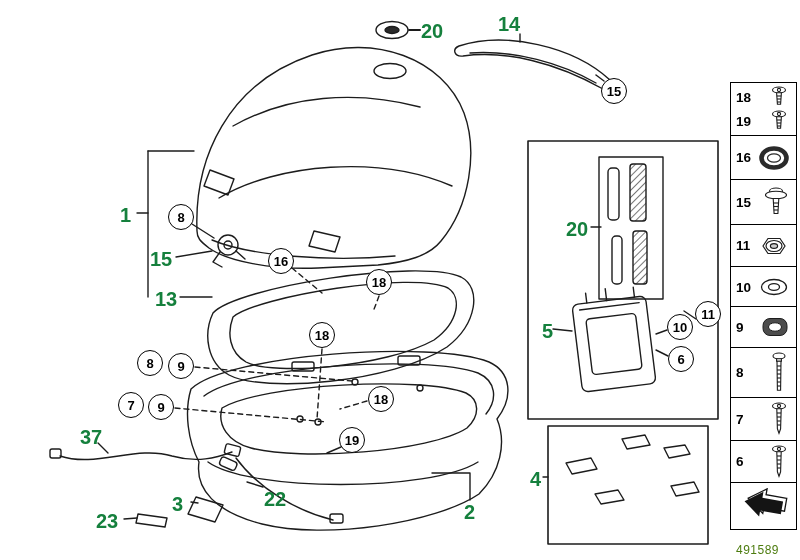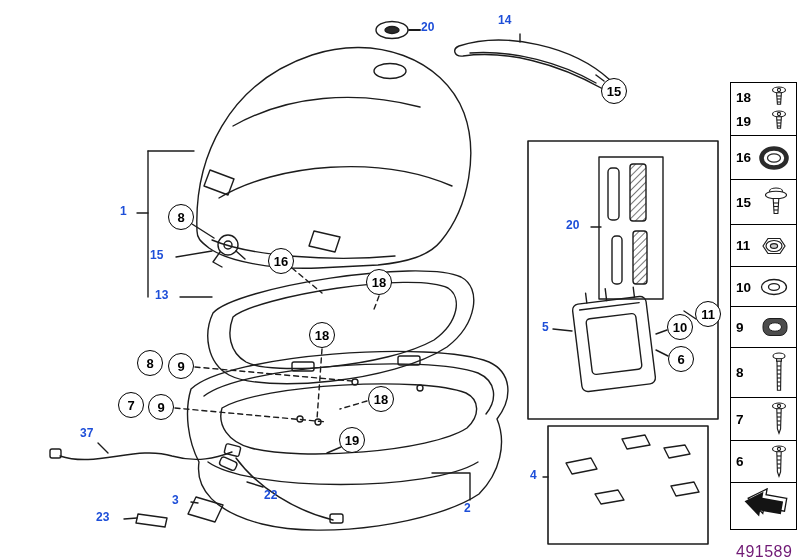--- a/index.html
+++ b/index.html
@@ -1,34 +1,34 @@
 <!DOCTYPE html>
 <html><head>
 <meta charset="utf-8">
 <style>
   * { margin:0; padding:0; box-sizing:border-box; }
   html,body { width:800px; height:560px; background:#ffffff; font-family:"Liberation Sans", sans-serif; }
   .stage { position:relative; width:800px; height:560px; overflow:hidden; background:#fff; }
   .art { position:absolute; left:0; top:0; }
-  .callout { position:absolute; font-weight:bold; font-size:12px; color:#1d4ed8; line-height:1; }
+  .callout { position:absolute; font-weight:bold; font-size:20px; color:#15803d; line-height:1; }
   .circle {
     position:absolute; width:26px; height:26px; border:1.7px solid #000; border-radius:50%;
     display:flex; align-items:center; justify-content:center;
     font-weight:bold; font-size:13px; color:#000; background:#fff;
   }
   .legend { position:absolute; left:730px; top:84px; width:67px; display:flex; flex-direction:column; }
   .cell {
     border:1.6px solid #000; margin-top:-1.6px; background:#fff;
     display:flex; align-items:center; justify-content:space-between; padding:1px 5px;
   }
   .cell.multi { flex-direction:column; align-items:stretch; justify-content:center; }
   .row { display:flex; align-items:center; justify-content:space-between; height:24px; }
   .num { font-weight:bold; font-size:13.5px; color:#000; }
   .cell svg { flex:0 0 auto; }
-  .pn { position:absolute; left:736px; top:543px; font-size:16px; color:#701a75; letter-spacing:0.5px; }
+  .pn { position:absolute; left:736px; top:543px; font-size:12px; color:#4d7c0f; letter-spacing:0.5px; }
 </style>
 </head>
 <body>
 
 <div class="stage">
 
   <svg class="art" width="800" height="560" viewBox="0 0 800 560">
     <defs>
       <pattern id="hatch" width="5" height="5" patternUnits="userSpaceOnUse" patternTransform="rotate(45)">
         <line x1="0" y1="0" x2="0" y2="5" stroke="#555" stroke-width="1.6"></line>

